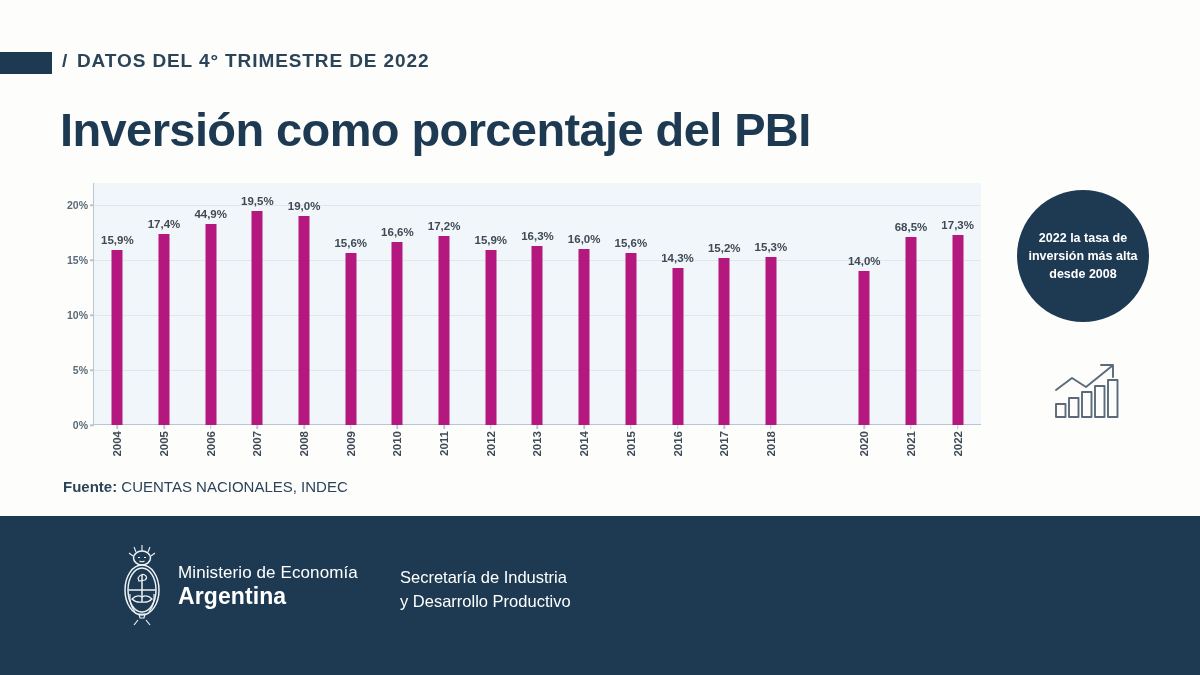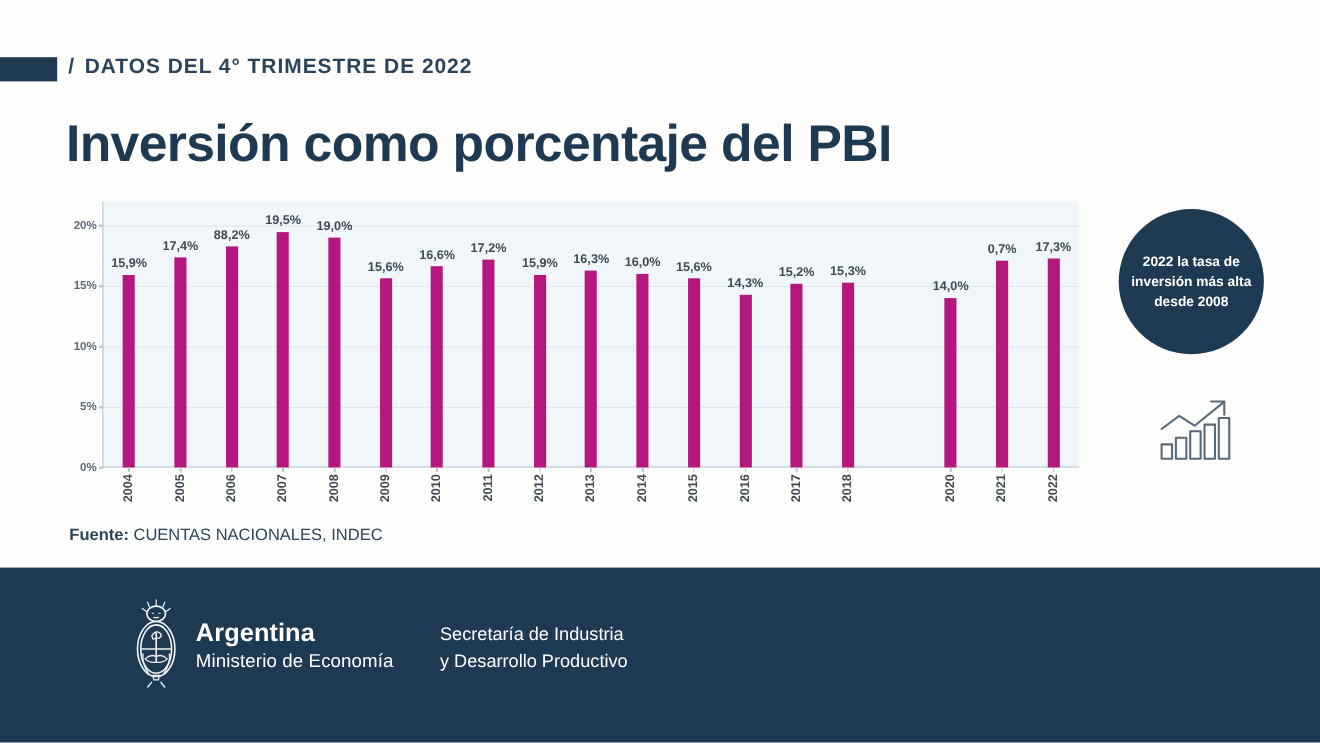--- a/index.html
+++ b/index.html
@@ -276,21 +276,21 @@
         <div class="xlabel">2004</div>
       </div>
       <div class="bar-slot" style="left: 46.6842px; width: 46.6842px;">
         <div class="bar" style="height: 191.4px; background: rgb(180, 24, 126);"></div>
         <div class="bar-label" style="bottom: 195.4px;">17,4%</div>
         <div class="xtick-mark"></div>
         <div class="xlabel">2005</div>
       </div>
       <div class="bar-slot" style="left: 93.3684px; width: 46.6842px;">
         <div class="bar" style="height: 201.3px; background: rgb(180, 24, 126);"></div>
-        <div class="bar-label" style="bottom: 205.3px;">88,2%</div>
+        <div class="bar-label" style="bottom: 205.3px;">44,9%</div>
         <div class="xtick-mark"></div>
         <div class="xlabel">2006</div>
       </div>
       <div class="bar-slot" style="left: 140.053px; width: 46.6842px;">
         <div class="bar" style="height: 214.5px; background: rgb(180, 24, 126);"></div>
         <div class="bar-label" style="bottom: 218.5px; margin-top: 44px;">19,5%</div>
         <div class="xtick-mark"></div>
         <div class="xlabel">2007</div>
       </div>
       <div class="bar-slot" style="left: 186.737px; width: 46.6842px;">
@@ -360,21 +360,21 @@
         <div class="xlabel">2018</div>
       </div>
       <div class="bar-slot" style="left: 746.947px; width: 46.6842px;">
         <div class="bar" style="height: 154px; background: rgb(180, 24, 126);"></div>
         <div class="bar-label" style="bottom: 158px;">14,0%</div>
         <div class="xtick-mark"></div>
         <div class="xlabel">2020</div>
       </div>
       <div class="bar-slot" style="left: 793.632px; width: 46.6842px;">
         <div class="bar" style="height: 188.1px; background: rgb(180, 24, 126);"></div>
-        <div class="bar-label" style="bottom: 192.1px;">0,7%</div>
+        <div class="bar-label" style="bottom: 192.1px;">68,5%</div>
         <div class="xtick-mark"></div>
         <div class="xlabel">2021</div>
       </div>
       <div class="bar-slot" style="left: 840.316px; width: 46.6842px;">
         <div class="bar" style="height: 190.3px; background: rgb(180, 24, 126);"></div>
         <div class="bar-label" style="bottom: 194.3px;">17,3%</div>
         <div class="xtick-mark"></div>
         <div class="xlabel">2022</div>
       </div>
     </div>
@@ -433,20 +433,20 @@
 
       <path d="M17 70 q-6 -8 -5 -18 M31 70 q6 -8 5 -18" stroke-width="1.2"></path>
 
       <path d="M21 72 h6 l-1 4 h-4 z" stroke-width="1.2"></path>
       <path d="M20 78 l-4 5 M28 78 l4 5" stroke-width="1.2"></path>
     </g>
   </svg>
 </div>
 
 <div id="ministry-block">
+  <div id="ministry-line1">Ministerio de Economía</div>
   <div id="ministry-line2">Argentina</div>
-  <div id="ministry-line1">Ministerio de Economía</div>
 </div>
 
 <div id="secretariat-block">
   <div>Secretaría de Industria</div>
   <div>y Desarrollo Productivo</div>
 </div>
 
 </body></html>

